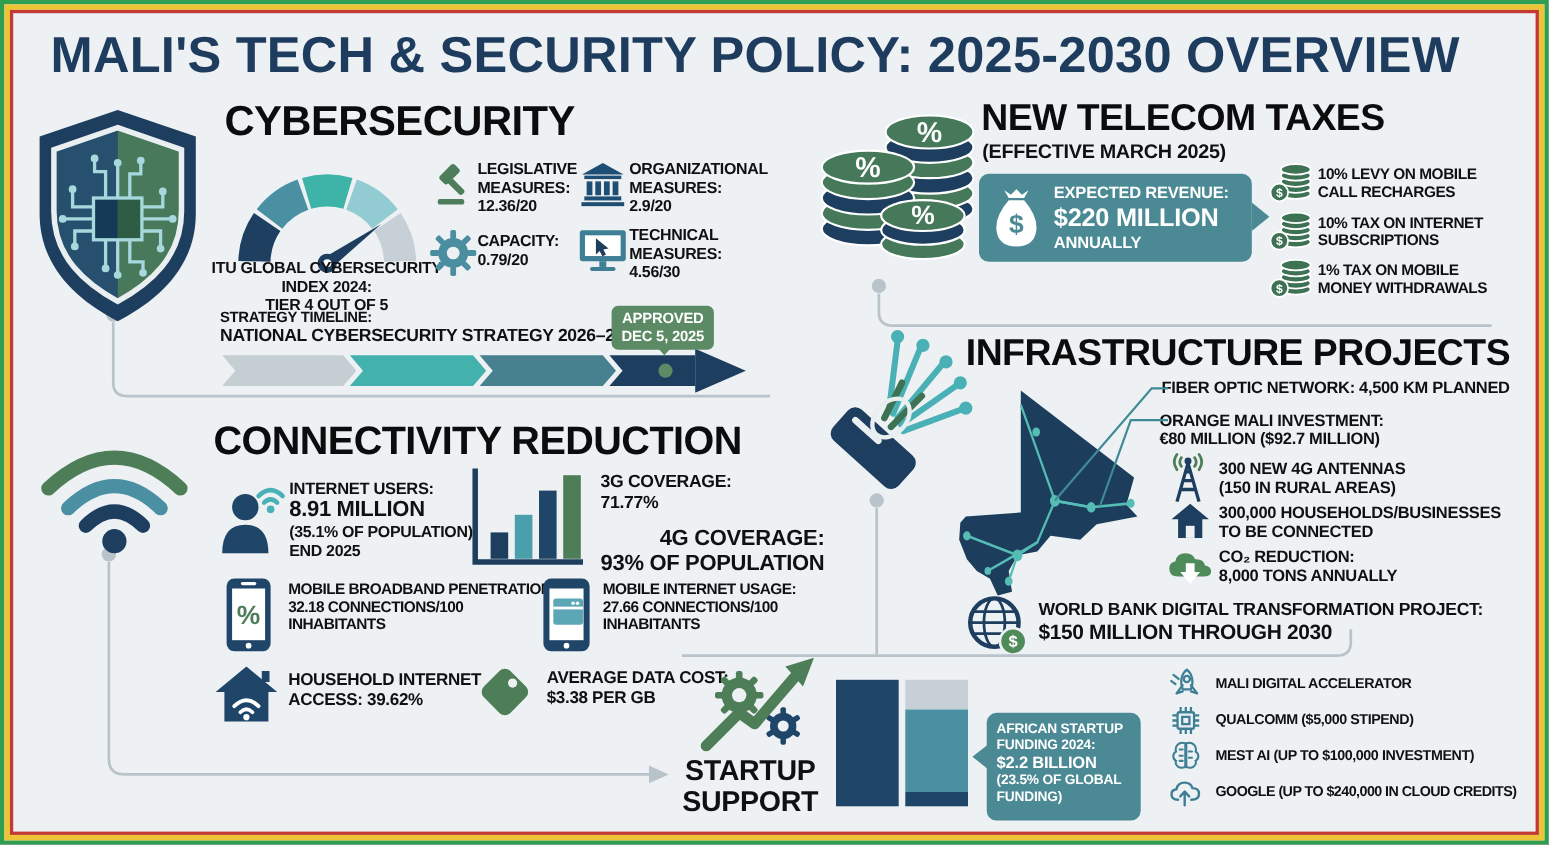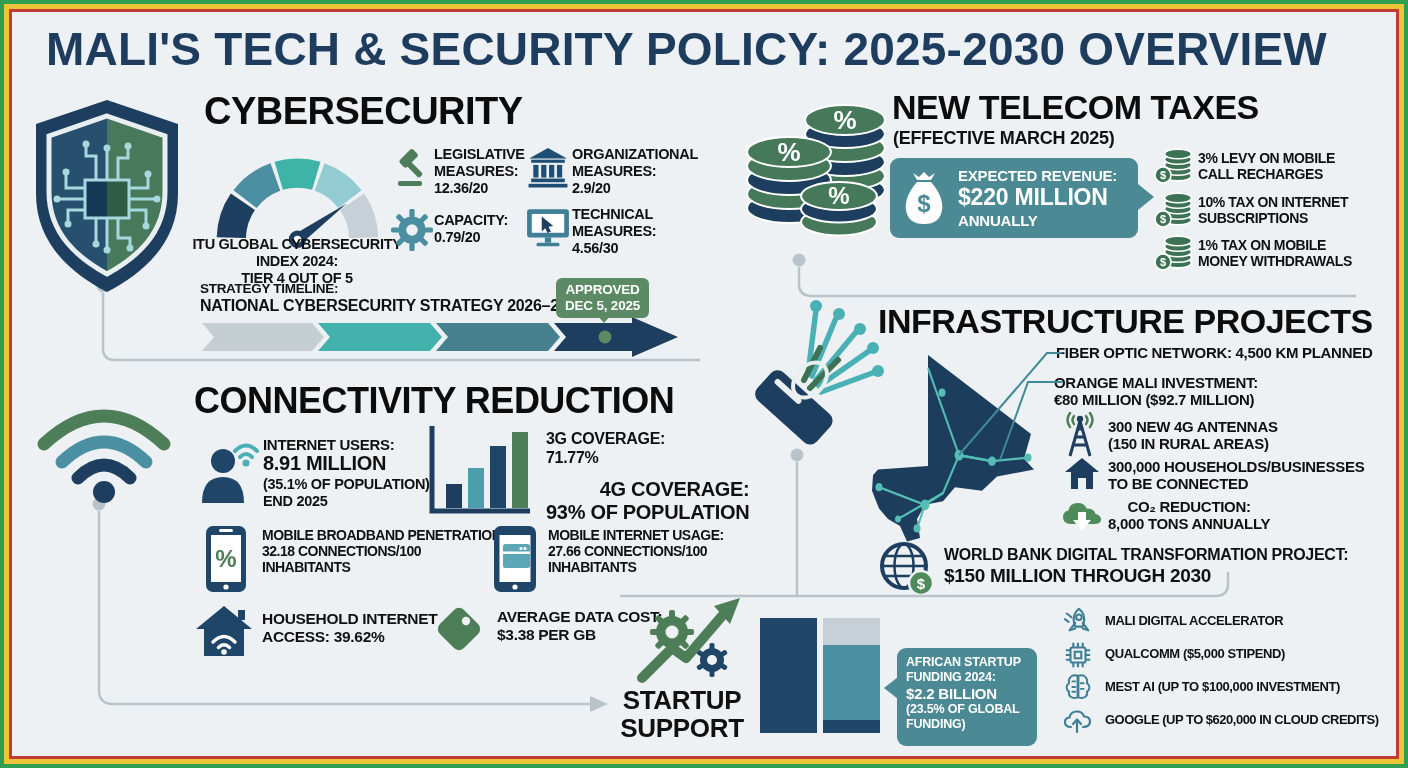--- a/index.html
+++ b/index.html
@@ -378,21 +378,21 @@
   <div class="abs txt" style="left:1105px;top:679px;font-size:13px;letter-spacing:-0.4px;white-space:nowrap;">MEST AI (UP TO $100,000 INVESTMENT)</div>
 
   <div class="abs" style="left:1062px;top:706px;">
     <svg width="32" height="28" viewBox="0 0 32 28">
       <g fill="none" stroke="#3f7f95" stroke-width="2.2" stroke-linecap="round" stroke-linejoin="round">
         <path d="M9,21 Q3,21 3,16 Q3,12 7.5,11.5 Q8.5,5.5 15,5.5 Q20.5,5.5 22,10.5 Q28,10.5 28,15.5 Q28,21 21,21"></path>
         <path d="M15,26 V14 M11,18 L15,13.5 L19,18"></path>
       </g>
     </svg>
   </div>
-  <div class="abs txt" style="left:1105px;top:712px;font-size:13px;letter-spacing:-0.5px;white-space:nowrap;">GOOGLE (UP TO $620,000 IN CLOUD CREDITS)</div>
+  <div class="abs txt" style="left:1105px;top:712px;font-size:13px;letter-spacing:-0.5px;white-space:nowrap;">GOOGLE (UP TO $240,000 IN CLOUD CREDITS)</div>
 
   <div class="abs" style="left:744px;top:96px;z-index:2;">
     <svg width="148" height="142" viewBox="0 0 148 142">
       <g stroke="#ffffff" stroke-width="2">
         <ellipse cx="101" cy="94" rx="40" ry="14" fill="#1d3e5e"></ellipse>
         <ellipse cx="101" cy="80" rx="40" ry="14" fill="#46795a"></ellipse>
         <ellipse cx="101" cy="66" rx="40" ry="14" fill="#1d3e5e"></ellipse>
         <ellipse cx="101" cy="52" rx="40" ry="14" fill="#46795a"></ellipse>
         <ellipse cx="101" cy="38" rx="40" ry="14" fill="#1d3e5e"></ellipse>
         <ellipse cx="101" cy="24" rx="40" ry="15" fill="#46795a"></ellipse>
@@ -438,21 +438,21 @@
         <ellipse cx="26" cy="28" rx="13.5" ry="4.8" fill="#3e7254"></ellipse>
         <ellipse cx="26" cy="22.5" rx="13.5" ry="4.8" fill="#3e7254"></ellipse>
         <ellipse cx="26" cy="17" rx="13.5" ry="4.8" fill="#3e7254"></ellipse>
         <ellipse cx="26" cy="11.5" rx="13.5" ry="4.8" fill="#3e7254"></ellipse>
         <ellipse cx="26" cy="6" rx="13.5" ry="4.8" fill="#3e7254"></ellipse>
         <circle cx="11" cy="27" r="8" fill="#3e7254"></circle>
       </g>
       <text x="11" y="31" font-size="11" font-weight="bold" fill="#ffffff" text-anchor="middle" font-family="Liberation Sans, sans-serif">$</text>
     </svg>
   </div>
-  <div class="abs txt" style="left:1198px;top:150px;font-size:14px;letter-spacing:-0.4px;">3% LEVY ON MOBILE
+  <div class="abs txt" style="left:1198px;top:150px;font-size:14px;letter-spacing:-0.4px;">10% LEVY ON MOBILE
 CALL RECHARGES</div>
 
   <div class="abs" style="left:1152px;top:192px;">
     <svg width="42" height="38" viewBox="0 0 42 38">
       <g stroke="#ffffff" stroke-width="1.6">
         <ellipse cx="26" cy="28" rx="13.5" ry="4.8" fill="#3e7254"></ellipse>
         <ellipse cx="26" cy="22.5" rx="13.5" ry="4.8" fill="#3e7254"></ellipse>
         <ellipse cx="26" cy="17" rx="13.5" ry="4.8" fill="#3e7254"></ellipse>
         <ellipse cx="26" cy="11.5" rx="13.5" ry="4.8" fill="#3e7254"></ellipse>
         <ellipse cx="26" cy="6" rx="13.5" ry="4.8" fill="#3e7254"></ellipse>
@@ -569,21 +569,21 @@
   </div>
   <div class="abs txt" style="left:1108px;top:458px;font-size:15px;">300,000 HOUSEHOLDS/BUSINESSES
 TO BE CONNECTED</div>
 
   <div class="abs" style="left:1060px;top:497px;">
     <svg width="44" height="38" viewBox="0 0 44 38">
       <path d="M11,27 Q3,27 3,20 Q3,14.5 8.5,13.5 Q9.5,6 18,6 Q24.5,6 26.5,11.5 Q34,11 35.5,17 Q41,18 41,22.5 Q41,27 34,27 Z" fill="#4f8a5a"></path>
       <polygon points="18,15 26,15 26,23 31,23 22,34 13,23 18,23" fill="#ffffff"></polygon>
     </svg>
   </div>
-  <div class="abs txt" style="left:1108px;top:498px;font-size:15px;text-align:center;">CO₂ REDUCTION:
+  <div class="abs txt" style="left:1108px;top:498px;font-size:15px;">CO₂ REDUCTION:
 8,000 TONS ANNUALLY</div>
 
   <div class="abs" style="left:878px;top:540px;">
     <svg width="58" height="58" viewBox="0 0 58 58">
       <circle cx="26" cy="26" r="22" fill="none" stroke="#1d3e5e" stroke-width="4"></circle>
       <ellipse cx="26" cy="26" rx="9.5" ry="22" fill="none" stroke="#1d3e5e" stroke-width="2.5"></ellipse>
       <path d="M6,16 H46 M4,26 H48 M6,36 H46" stroke="#1d3e5e" stroke-width="2.5" fill="none"></path>
       <circle cx="43" cy="43" r="12" fill="#4f8a5a" stroke="#edf1f4" stroke-width="2.5"></circle>
       <text x="43" y="48.5" font-size="15" font-weight="bold" fill="#ffffff" text-anchor="middle" font-family="Liberation Sans, sans-serif">$</text>
     </svg>

